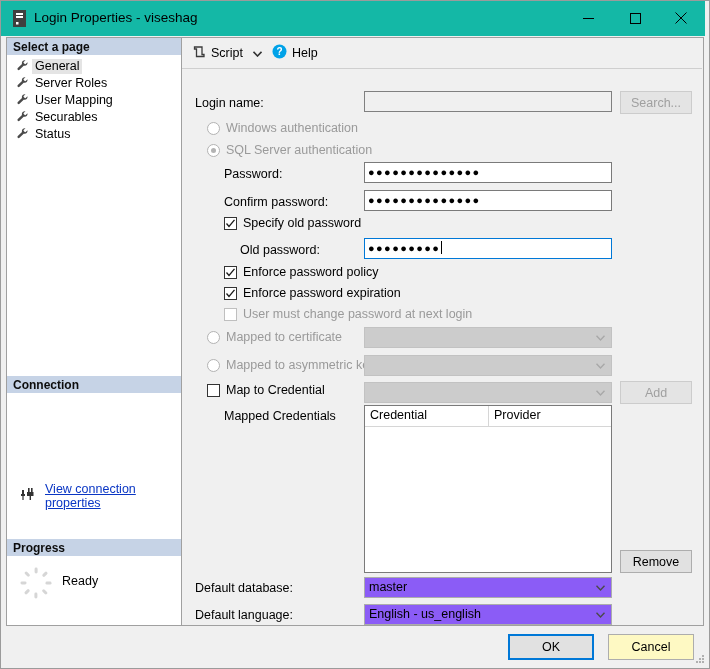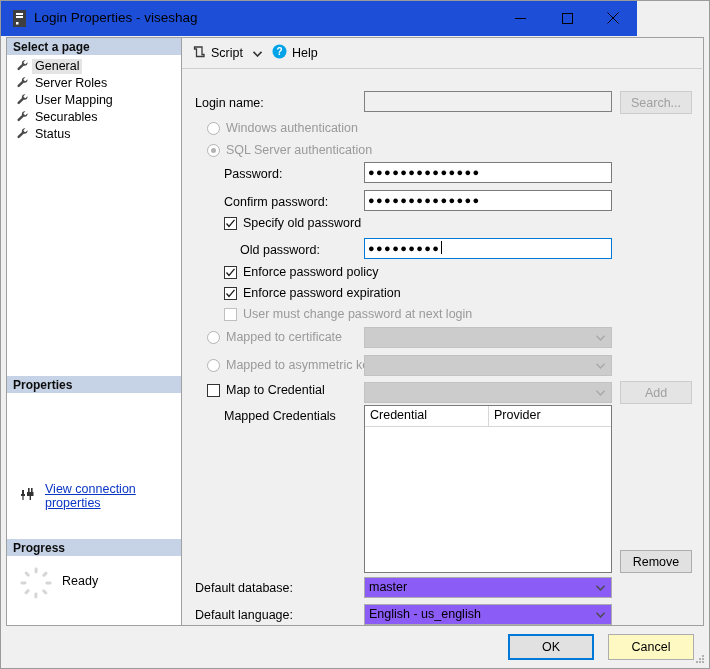--- a/index.html
+++ b/index.html
@@ -20,23 +20,23 @@
     background: #f0f0f0;
     border: 1px solid #9b9b9b;
     box-sizing: border-box;
     overflow: hidden;
   }
 
   
   #titlebar {
     position: absolute;
     left: 0; top: 0;
-    width: 636px;
+    width: 704px;
     height: 35px;
-    background: #1d4ed8;
+    background: #14b8a6;
     box-sizing: border-box;
     padding-left: 48px;
   }
   #title-icon {
     position: absolute;
     left: 12px; top: 9px;
     width: 13px; height: 17px;
   }
   #title-text {
     position: absolute;
@@ -438,21 +438,21 @@
           <svg width="13" height="13" viewBox="0 0 13 13">
             <path d="M9.5 1.2 L7.4 3.3 L8.1 4.6 L9.4 5.3 L11.5 3.2 C11.9 5 10.6 6.8 8.7 6.8 C8.3 6.8 8 6.75 7.7 6.65 L3.5 10.8 C3 11.3 2.2 11.3 1.8 10.8 C1.3 10.4 1.3 9.6 1.8 9.1 L6 4.95 C5.9 4.65 5.85 4.3 5.85 3.95 C5.85 2.05 7.65 0.8 9.5 1.2 Z" fill="#4a4a4a"></path>
           </svg>
         </span>
         <span class="page-label">Status</span>
       </div>
 
     </div>
 
     <div id="connection-section">
-      <div class="section-header">Properties</div>
+      <div class="section-header">Connection</div>
       <div id="connection-body">
         <div id="conn-link-row">
           <span>
             <svg width="16" height="14" viewBox="0 0 16 14">
               <rect x="1" y="2" width="2" height="4" fill="#333"></rect>
               <rect x="0" y="6" width="4" height="2" fill="#333"></rect>
               <rect x="1.4" y="8" width="1.2" height="4" fill="#333"></rect>
               <rect x="7" y="0" width="1.6" height="4" fill="#333"></rect>
               <rect x="10" y="0" width="1.6" height="4" fill="#333"></rect>
               <rect x="6" y="4" width="6.5" height="4" fill="#333"></rect>

